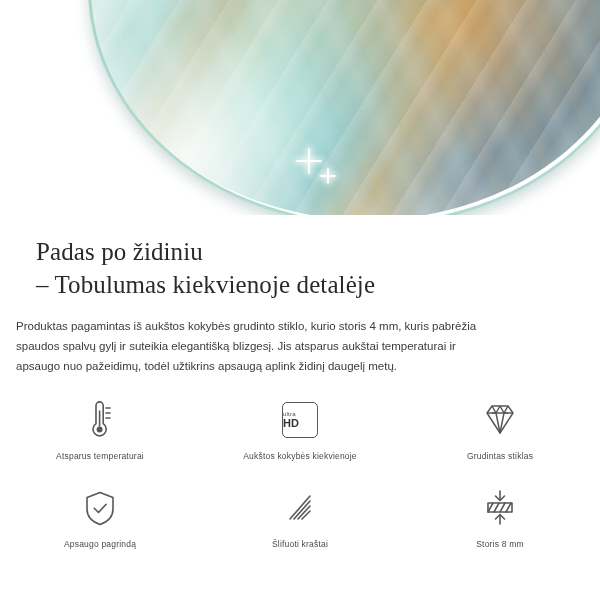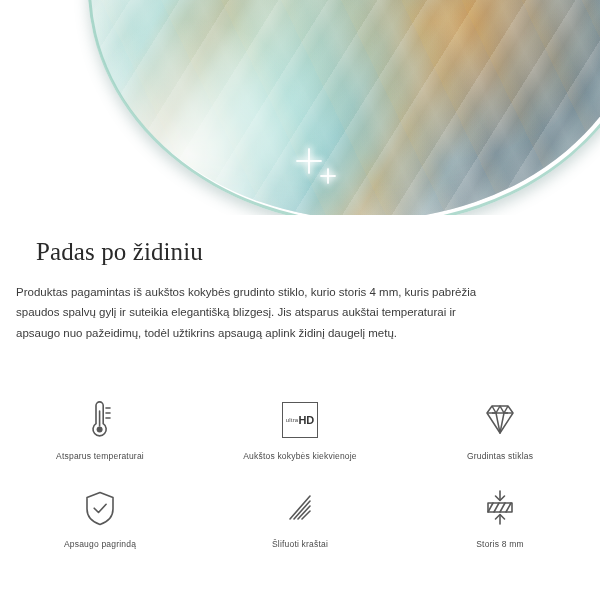--- a/index.html
+++ b/index.html
@@ -176,24 +176,24 @@
     letter-spacing: 0.2px;
     text-align: right;
   }
   .icon-svg {
     display: block;
   }
   .ultrahd-box {
     width: 34px;
     height: 34px;
     border: 1.6px solid #585858;
-    border-radius: 0;
+    border-radius: 5px;
     display: flex;
-    flex-direction: row;
-    align-items: center;
+    flex-direction: column;
+    align-items: flex-start;
     justify-content: center;
     line-height: 1;
   }
   .ultrahd-box .u1 {
     font-size: 6px;
     color: #4a4a4a;
     letter-spacing: 0.2px;
   }
   .ultrahd-box .u2 {
     font-size: 11px;
@@ -210,20 +210,21 @@
   <div class="hero">
     <div class="hero-disc"></div>
     <div class="hero-rim"></div>
     <div class="hero-sparkle sparkle-1"></div>
     <div class="hero-sparkle sparkle-2"></div>
   </div>
 
   <div class="content">
     <h1 class="headline">
       <span>Padas po židiniu</span>
+      <span class="line2">– Tobulumas kiekvienoje detalėje</span>
     </h1>
     <p class="body-copy">Produktas pagamintas iš aukštos kokybės grudinto stiklo, kurio storis 4 mm, kuris pabrėžia spaudos spalvų gylį ir suteikia elegantišką blizgesį. Jis atsparus aukštai temperaturai ir apsaugo nuo pažeidimų, todėl užtikrins apsaugą aplink židinį daugelį metų.</p>
   </div>
 
   <div class="features">
 
     <div class="feature">
       <div class="feature-icon">
         <svg class="icon-svg" width="40" height="42" viewBox="0 0 40 42" fill="none" stroke="#585858" stroke-width="1.6" stroke-linecap="round">
           <path d="M16 6.5a3.6 3.6 0 0 1 7.2 0v18.2a6.6 6.6 0 1 1-7.2 0z"></path>

